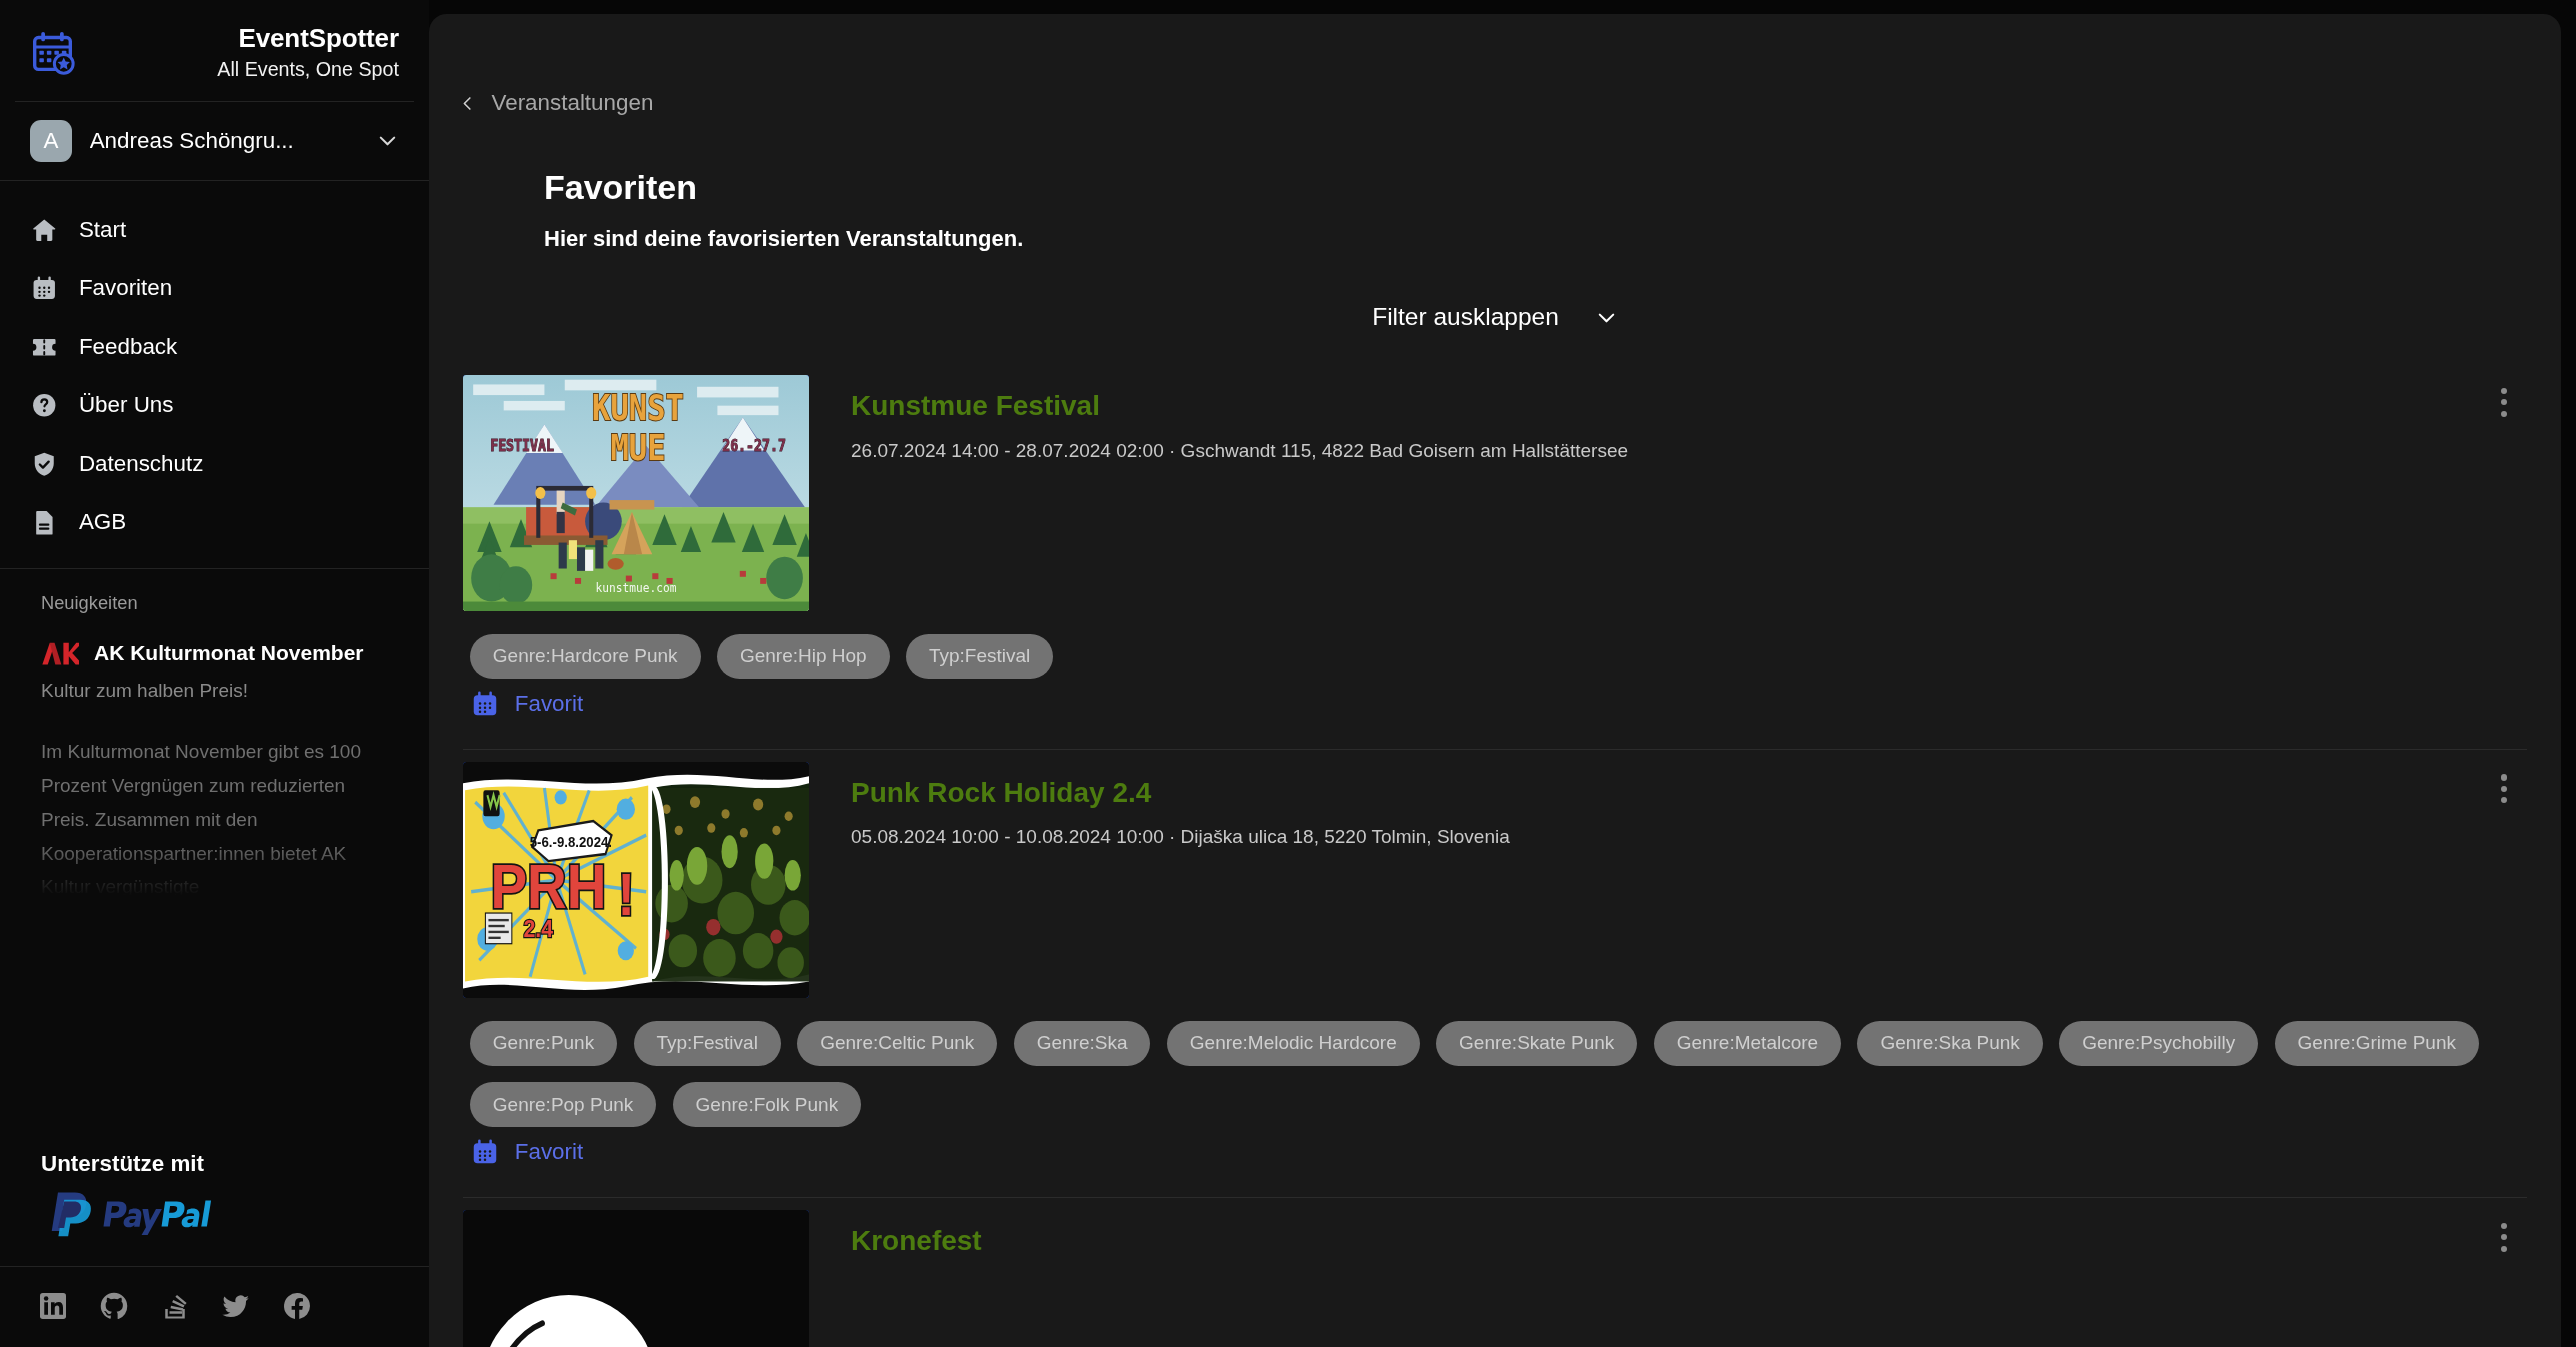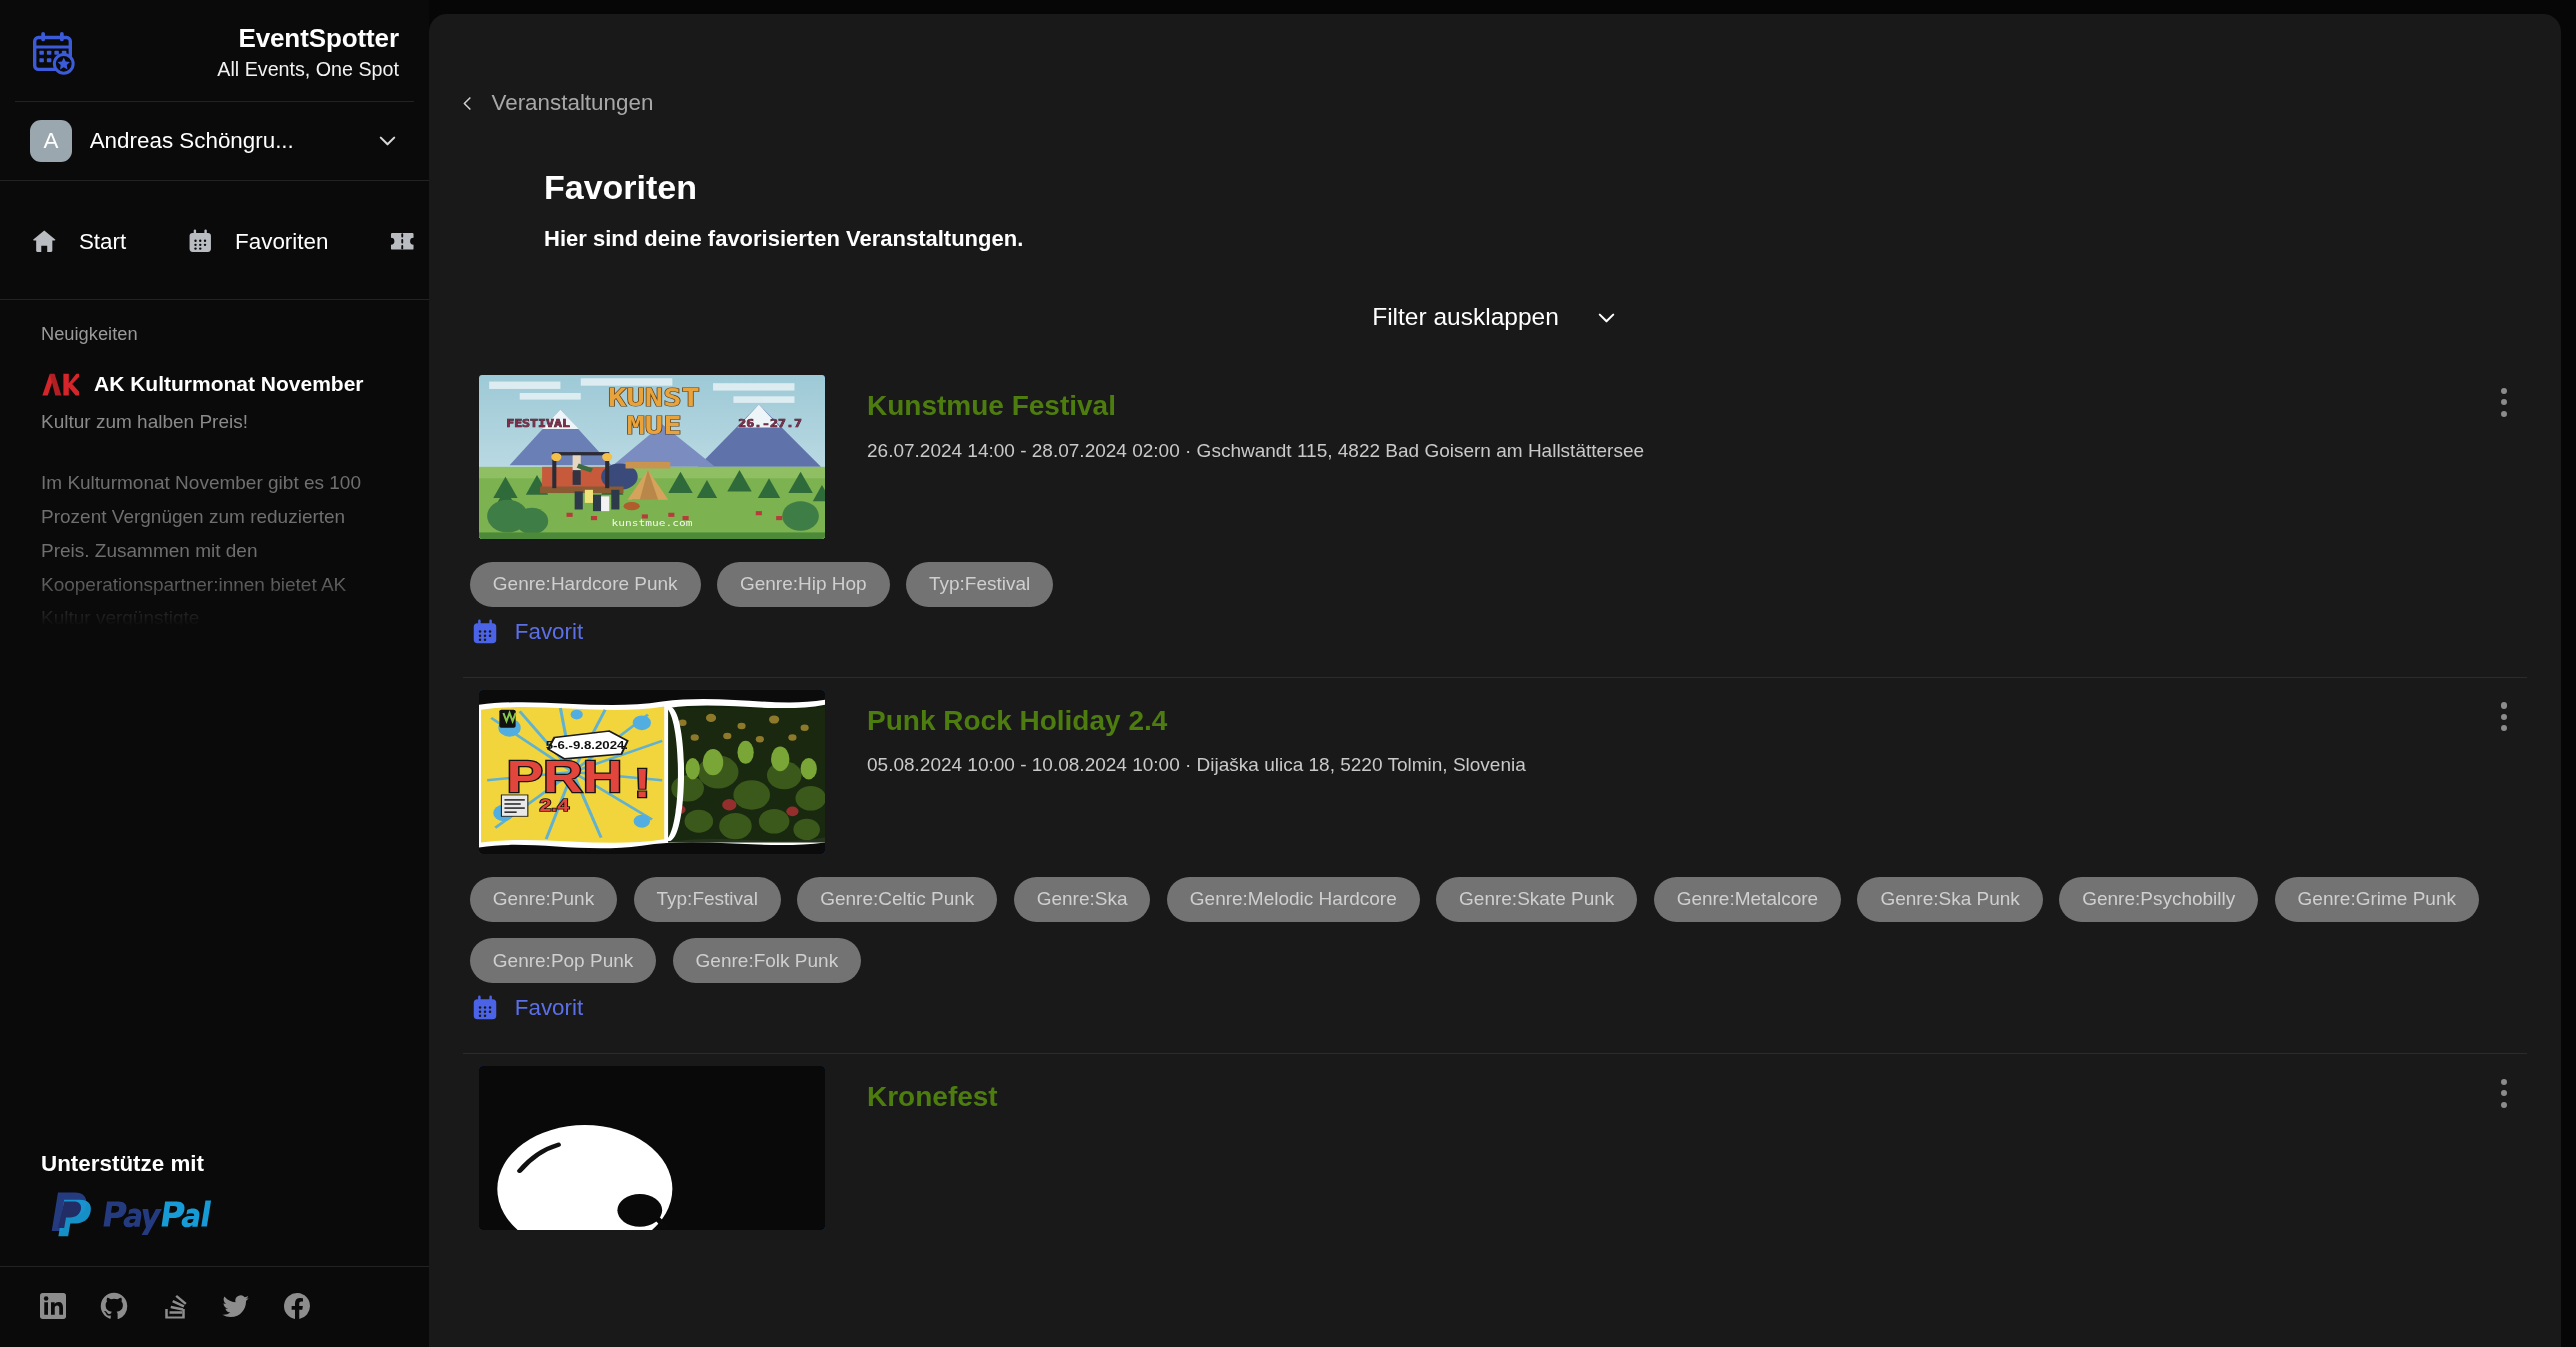--- a/index.html
+++ b/index.html
@@ -37,21 +37,21 @@
   }
   .avatar {
     width: 42px; height: 42px; border-radius: 11px;
     background: #9aa7ae; color: #ffffff;
     display: flex; align-items: center; justify-content: center;
     font-size: 22.4px; font-weight: 400; flex: 0 0 42px;
   }
   .user-name { font-size: 22.4px; color: #ffffff; flex: 1; white-space: nowrap; overflow: hidden; }
   .chev { width: 23px; height: 23px; flex: 0 0 23px; color: #d7d7d7; }
 
-  .nav { padding: 20.4px 0 16.3px 0; display: flex; flex-direction: row; }
+  .nav { padding: 20.4px 0 16.3px 0; display: flex; flex-direction: column; }
   .nav-item {
     display: flex; align-items: center; gap: 20.4px;
     padding: 15px 30px; cursor: pointer;
   }
   .nav-ic { width: 28.5px; height: 28.5px; flex: 0 0 28.5px; color: #b9bdc2; display:block; }
   .nav-label { font-size: 22.4px; color: #ffffff; }
 
   .news { padding: 23px 41px 0 41px; overflow: hidden; position: relative; }
   .news-head { font-size: 18.3px; color: #9a9a9a; margin-bottom: 26px; }
   .news-title-row { display: flex; align-items: center; gap: 15px; margin-bottom: 13.6px; }
@@ -103,24 +103,24 @@
   }
   .filter-chev { width: 23px; height: 23px; flex: 0 0 23px; color: #ffffff; }
 
   .event-list { margin-top: 24.5px; }
   .event {
     padding: 0 34px 0 34px;
     position: relative;
   }
   .event-top { display: flex; gap: 0; position: relative; padding-top: 12.2px; }
   .thumb {
-    width: 346px; height: 164px; flex: 0 0 346px;
+    width: 346px; height: 236px; flex: 0 0 346px;
     border-radius: 3.4px; overflow: hidden;
     background: #1d4ed8;
-    margin-left: 16px;
+    margin-left: 0;
   }
   .thumb svg { display: block; width: 100%; height: 100%; }
   .evt-text { padding-left: 42px; padding-top: 15px; flex: 1; }
   .evt-title { font-size: 28px; font-weight: 700; color: #4d7c0f; }
   .evt-meta { font-size: 19px; color: #c9c9c9; margin-top: 17.7px; }
   .kebab {
     position: absolute; right: 4.1px; top: 20.4px;
     width: 38px; height: 38px;
     display: flex; flex-direction: column; align-items: center; justify-content: center; gap: 5.4px;
     cursor: pointer;

